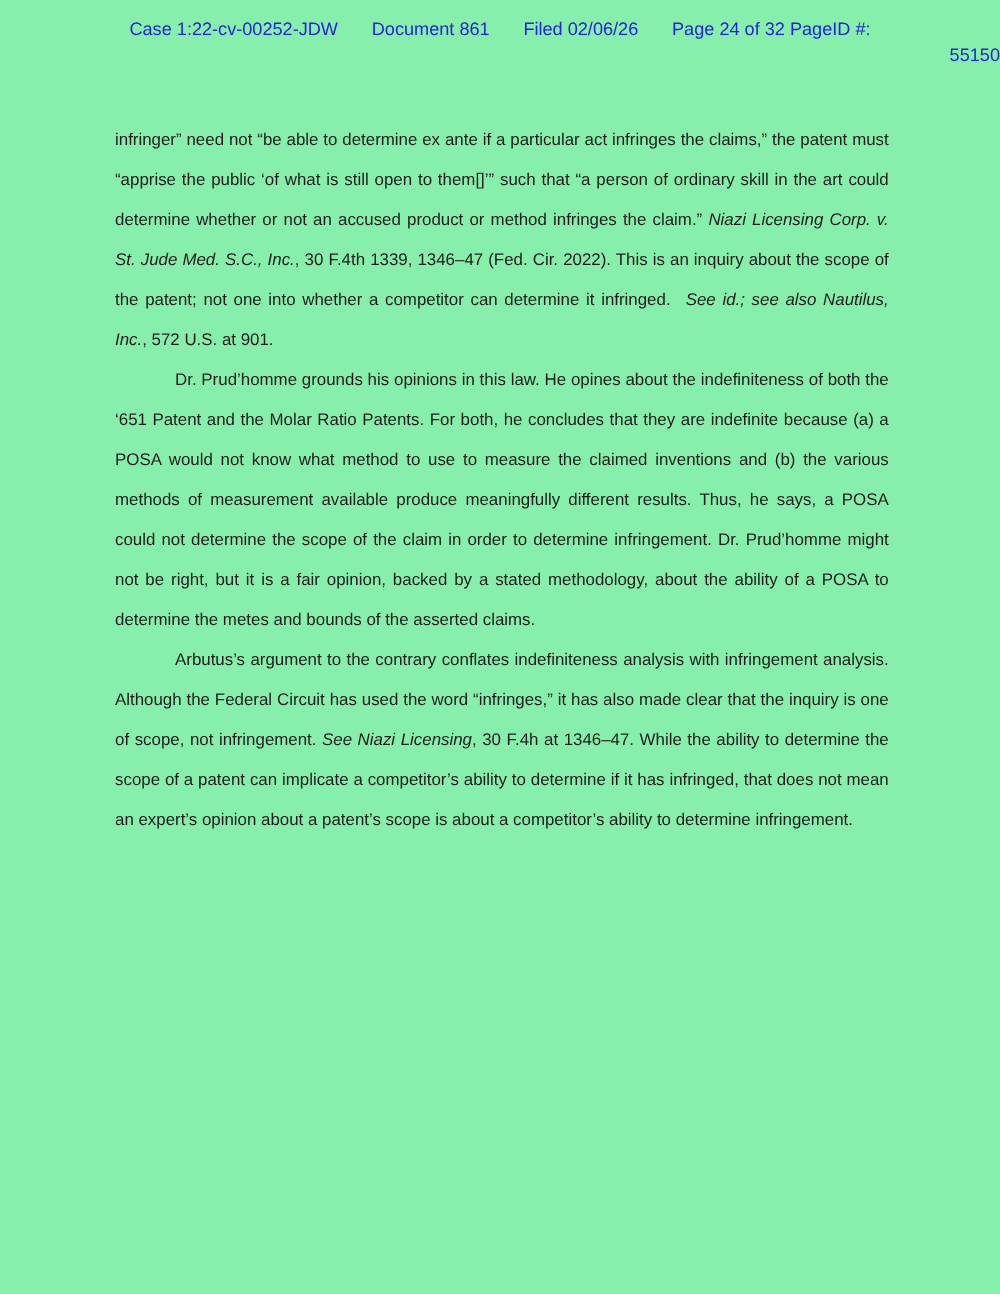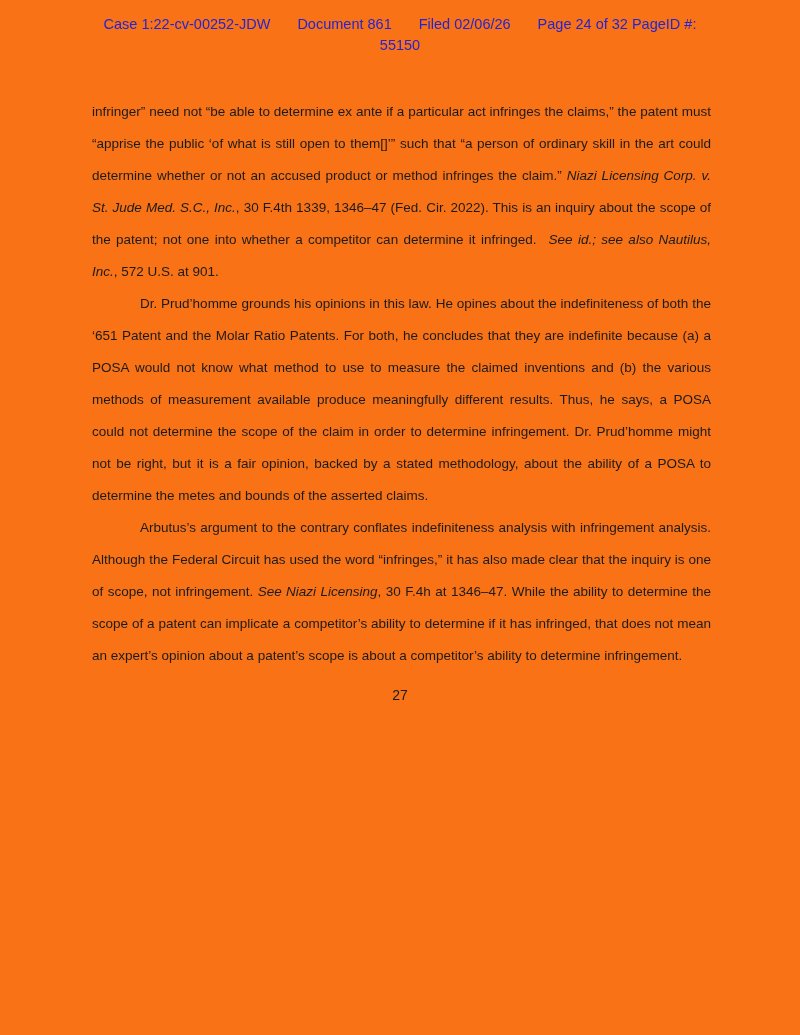--- a/index.html
+++ b/index.html
@@ -1,38 +1,38 @@
 <!DOCTYPE html>
 <html><head>
 <meta charset="utf-8">
 <style>
   html, body { margin: 0; padding: 0; background: #ffffff; }
   .page {
     position: relative;
     width: 800px;
     height: 1035px;
-    background: #f97316;
+    background: #86efac;
     font-family: "Liberation Sans", sans-serif;
     color: #1b1b1b;
     overflow: hidden;
   }
   .header {
     margin-top: 14px;
     text-align: center;
     color: #2424d3;
     font-size: 14.5px;
     line-height: 21px;
   }
   .header-row {
     display: flex;
     justify-content: center;
     gap: 27px;
     white-space: nowrap;
   }
-  .header-row2 { text-align: center; }
+  .header-row2 { text-align: right; }
   .content {
     margin: 40px 89px 0 92px;
     font-size: 13.5px;
     line-height: 32px;
   }
   .para {
     margin: 0;
     text-align: justify;
   }
   .para.indent { text-indent: 48px; }
@@ -59,15 +59,14 @@
     </div>
     <div class="header-row2">55150</div>
   </div>
 
   <div class="content">
       <p class="para"><span>infringer” need not “be able to determine ex ante if a particular act infringes the claims,” the patent must “apprise the public ‘of what is still open to them[]’” such that “a person of ordinary skill in the art could determine whether or not an accused product or method infringes the claim.” </span><i>Niazi Licensing Corp. v. St. Jude Med. S.C., Inc.</i><span>, 30 F.4th 1339, 1346–47 (Fed. Cir. 2022). This is an inquiry about the scope of the patent; not one into whether a competitor can determine it infringed.  </span><i>See id.; see also Nautilus, Inc.</i><span>, 572 U.S. at 901.</span></p>
       <p class="para indent"><span>Dr. Prud’homme grounds his opinions in this law. He opines about the indefiniteness of both the ‘651 Patent and the Molar Ratio Patents. For both, he concludes that they are indefinite because (a) a POSA would not know what method to use to measure the claimed inventions and (b) the various methods of measurement available produce meaningfully different results. Thus, he says, a POSA could not determine the scope of the claim in order to determine infringement. Dr. Prud’homme might not be right, but it is a fair opinion, backed by a stated methodology, about the ability of a POSA to determine the metes and bounds of the asserted claims.</span></p>
       <p class="para indent"><span>Arbutus’s argument to the contrary conflates indefiniteness analysis with infringement analysis. Although the Federal Circuit has used the word “infringes,” it has also made clear that the inquiry is one of scope, not infringement. </span><i>See Niazi Licensing</i><span>, 30 F.4h at 1346–47. While the ability to determine the scope of a patent can implicate a competitor’s ability to determine if it has infringed, that does not mean an expert’s opinion about a patent’s scope is about a competitor’s ability to determine infringement.</span></p>
     </div>
 
-  <div class="footer">27</div>
 
 </div>
 
 </body></html>

